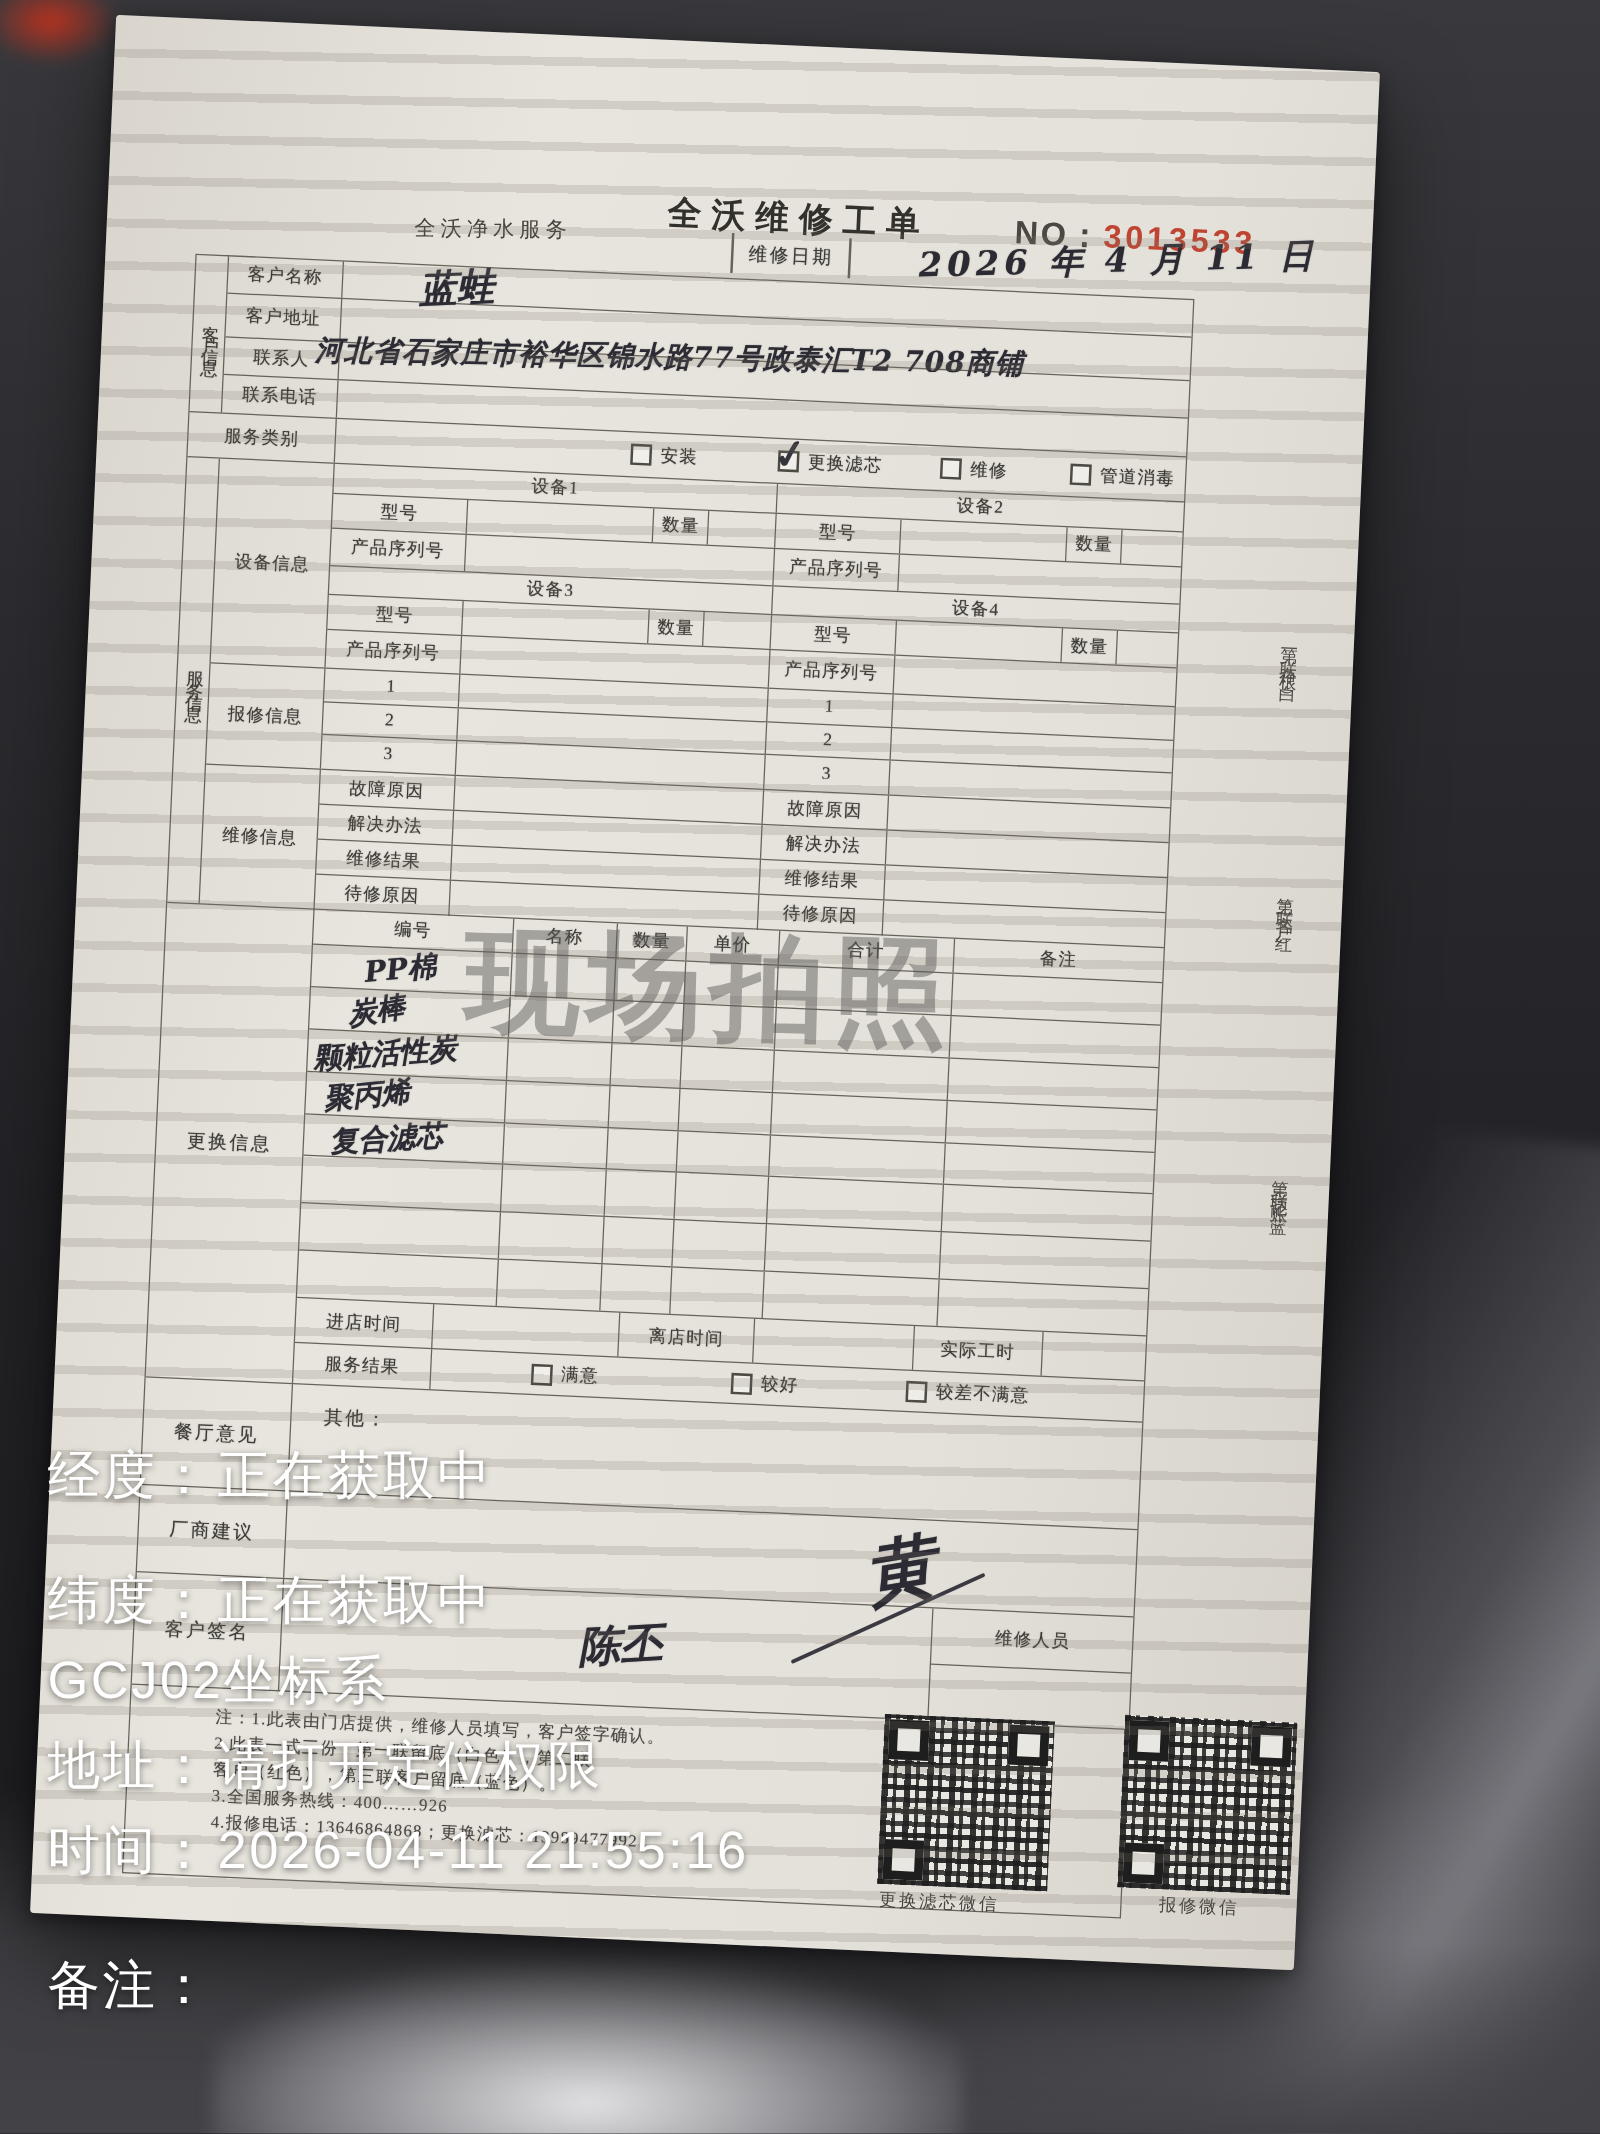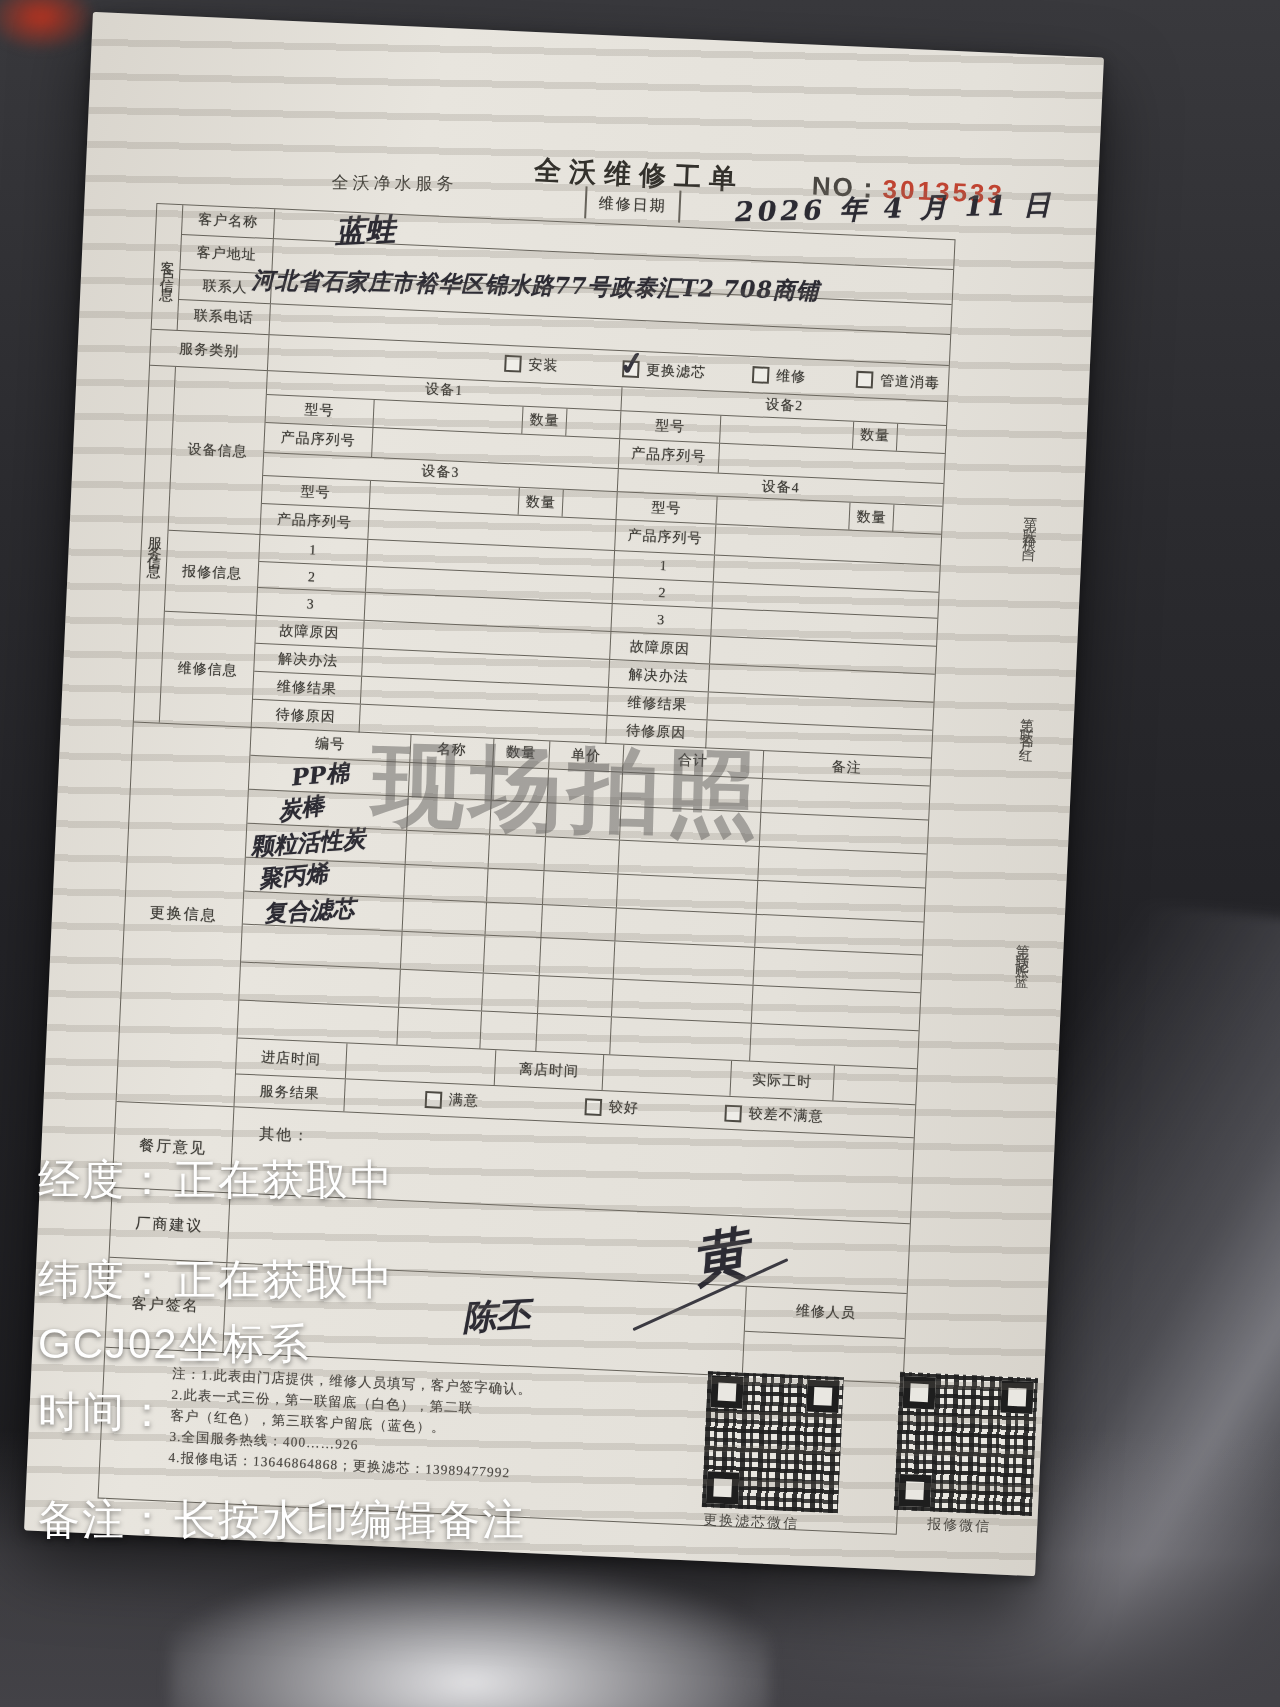--- a/index.html
+++ b/index.html
@@ -550,21 +550,25 @@
         <span class="wl">经度：</span>
         <span>正在获取中</span>
       </div>
     <div class="wm-line g1">
         <span class="wl">纬度：</span>
         <span>正在获取中</span>
       </div>
     <div class="wm-line g2">
         <span>GCJ02坐标系</span>
       </div>
+    <div class="wm-line g3">
+        <span class="wl">地址：</span>
+        <span>请打开定位权限</span>
+      </div>
     <div class="wm-line g4">
         <span class="wl">时间：</span>
+        <span>2026-04-11 21:55:16</span>
       </div>
     <div class="wm-line g5">
         <span class="wl">备注：</span>
-        <span>长按水印编辑备注</span>
       </div>
   </div>
 </div>
 
 </body></html>

